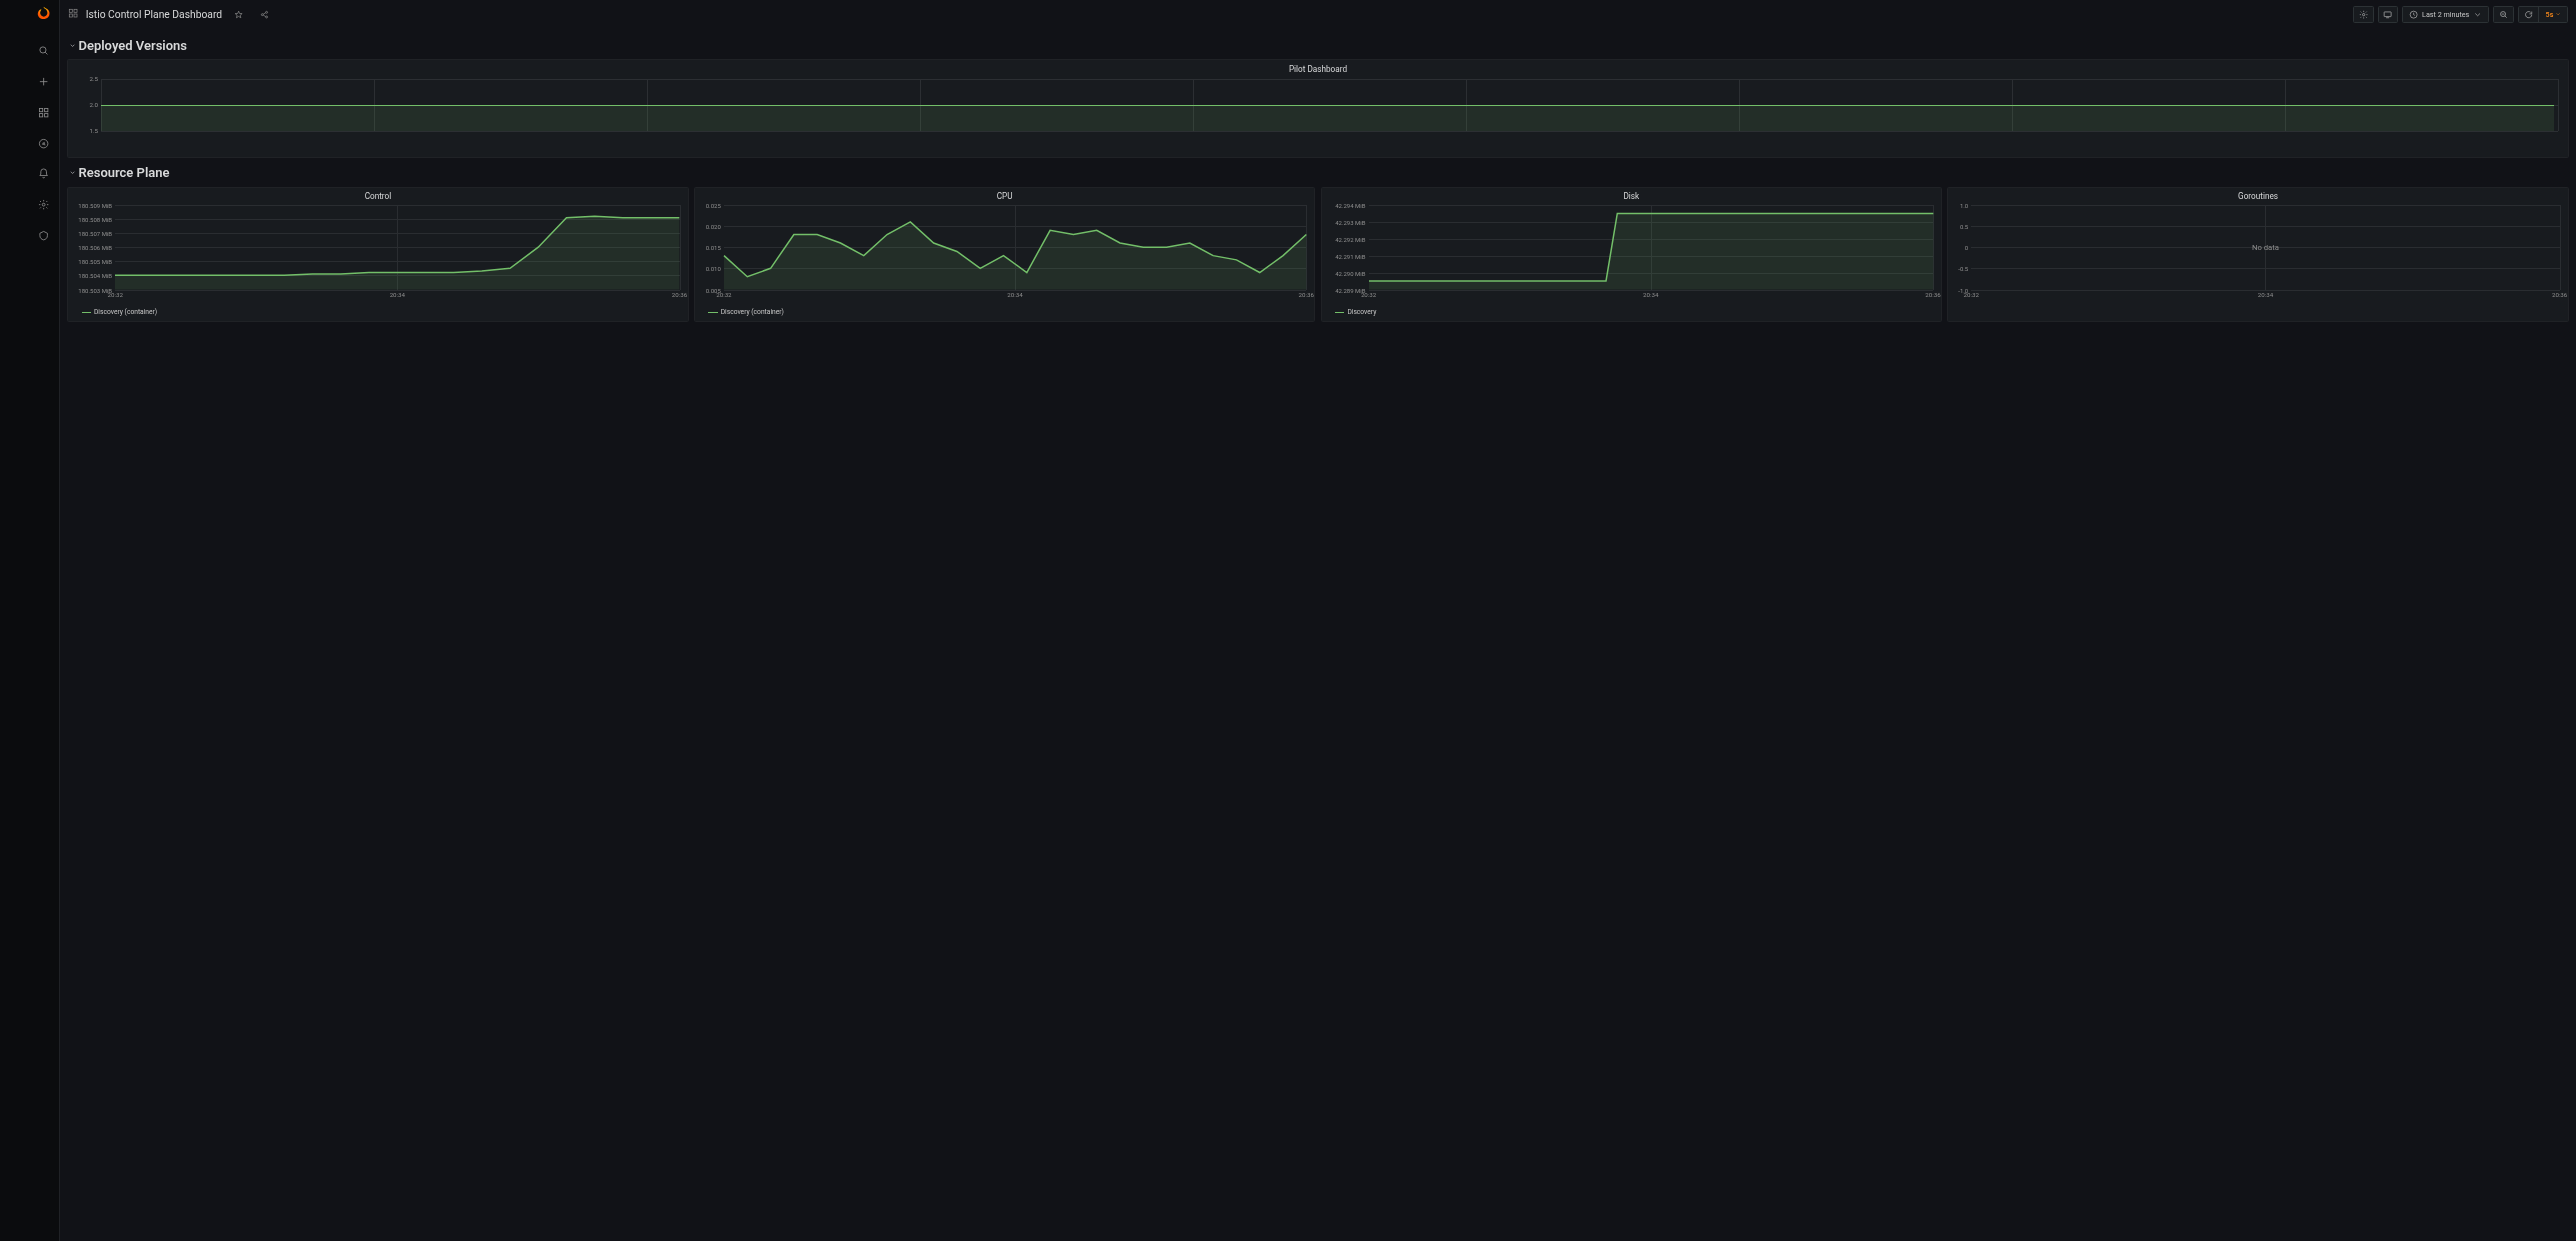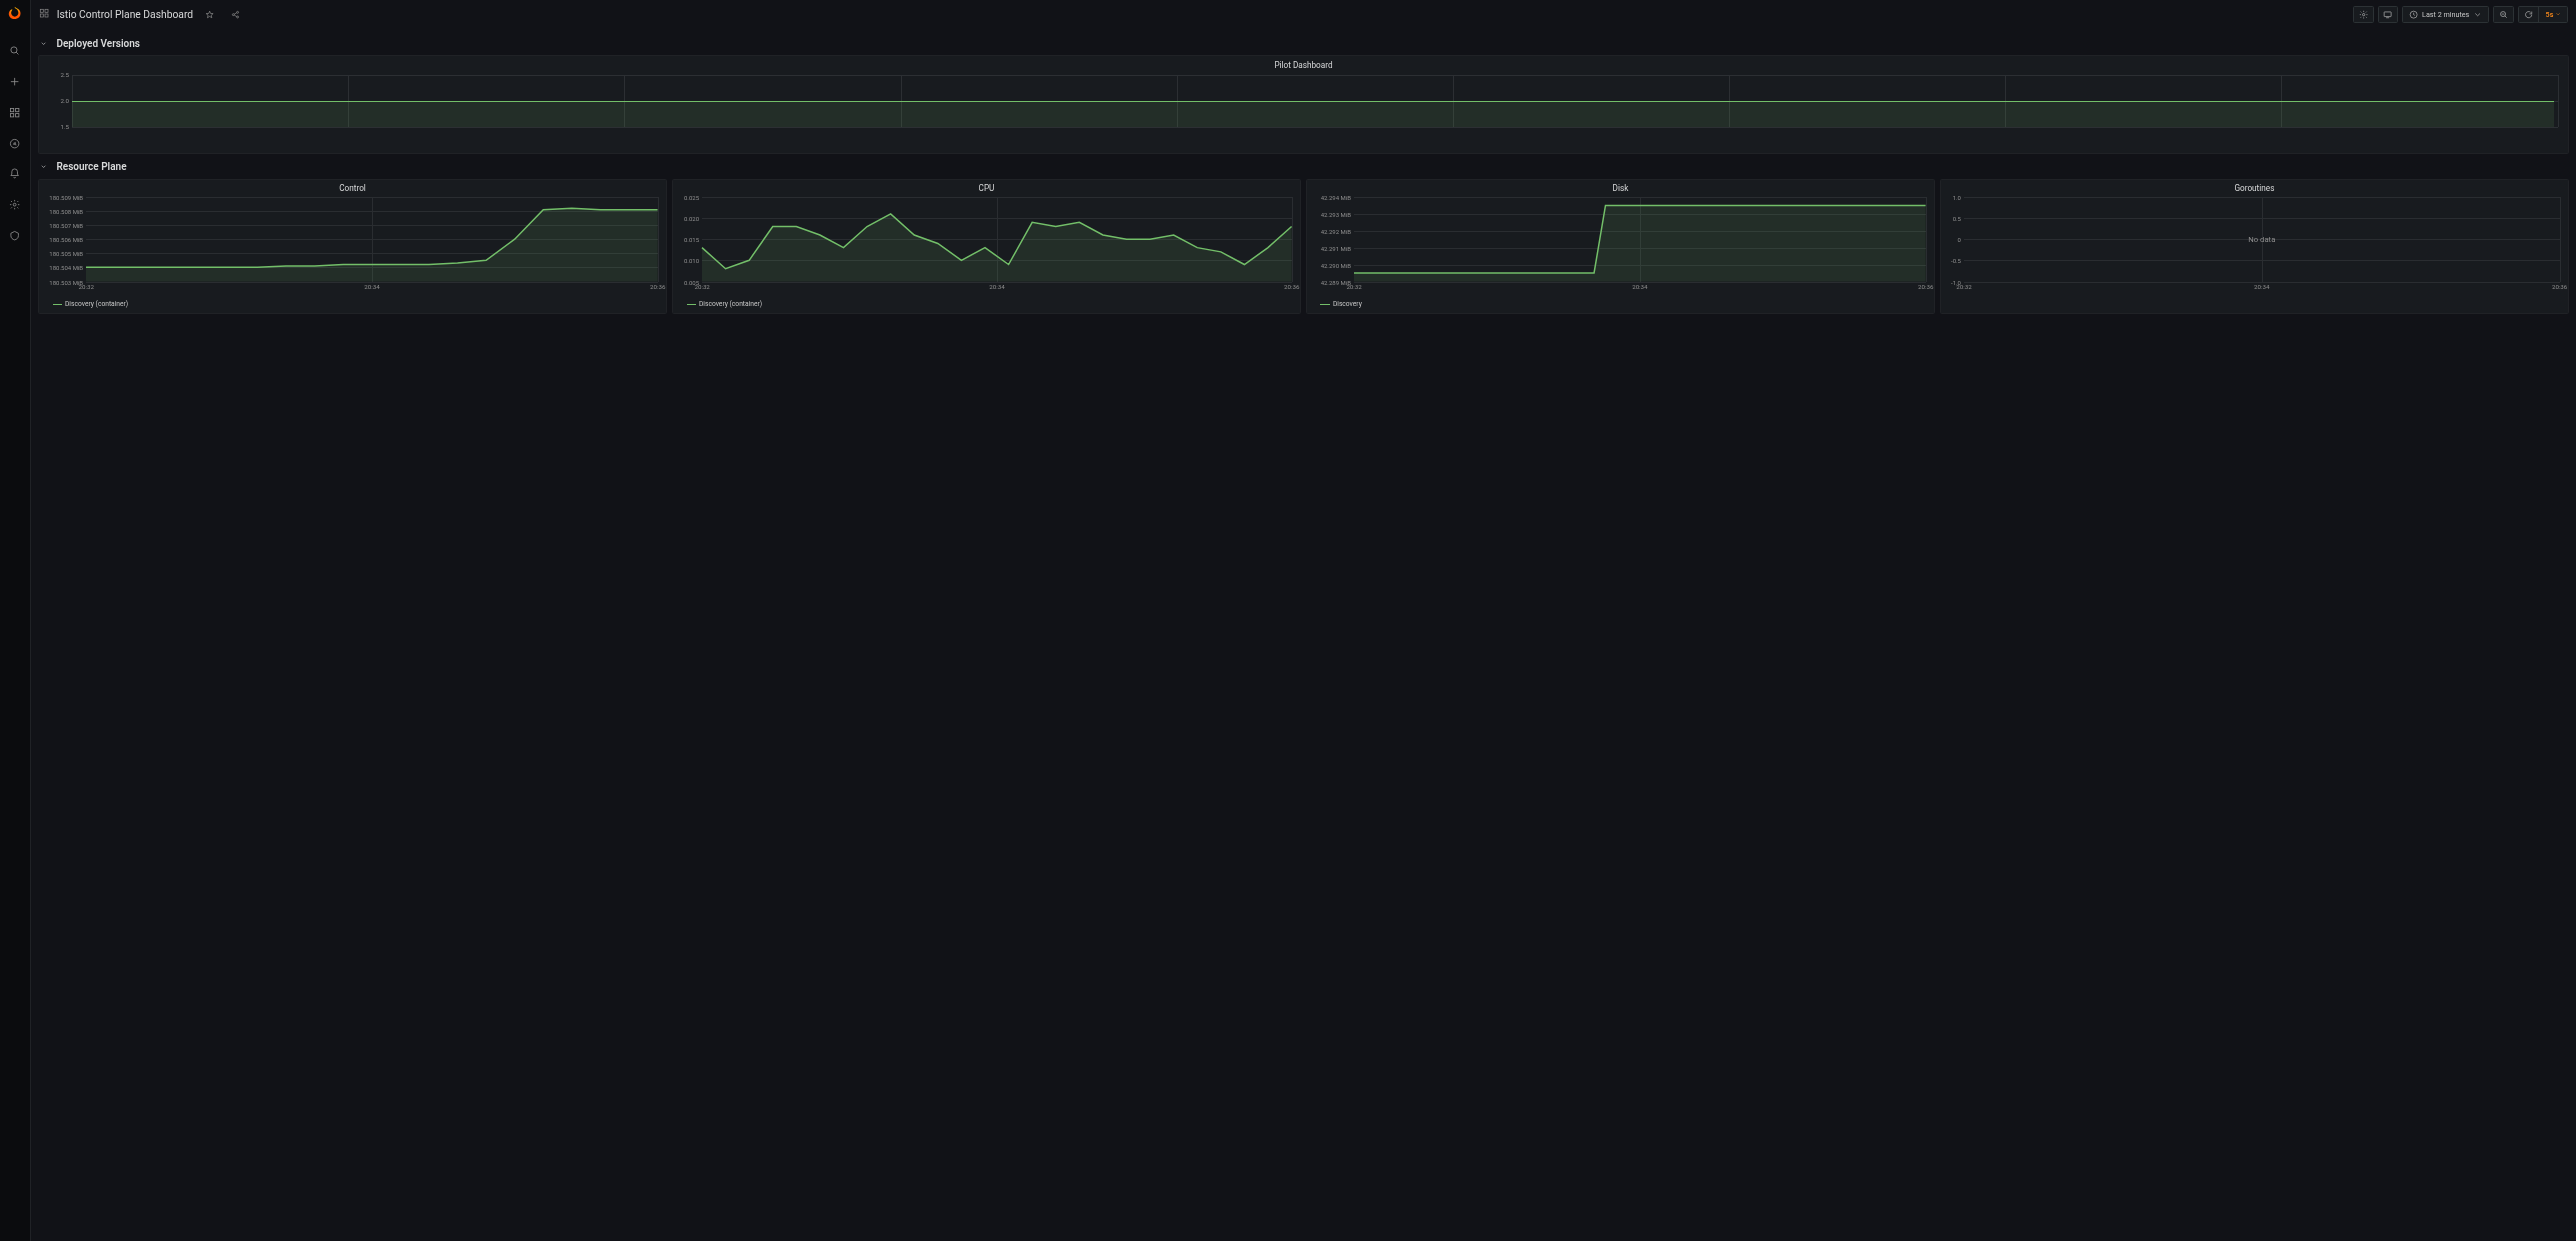--- a/index.html
+++ b/index.html
@@ -3,21 +3,21 @@
 <meta charset="utf-8">
 <style>
   * { box-sizing: border-box; margin: 0; padding: 0; }
   body {
     background: #0b0c0e;
     color: #ccccdc;
     font-family: -apple-system, BlinkMacSystemFont, "Segoe UI", Roboto, sans-serif;
     font-size: 7.2px;
     overflow: hidden;
   }
-  .app { display: flex; height: 100vh; }
+  .app { display: flex; height: 100vh; margin-left: 29px; }
 
   
   .sidebar {
     width: 31px;
     background: #0b0c0e;
     display: flex;
     flex-direction: column;
     align-items: center;
     padding-top: 5.2px;
     gap: 10.3px;
@@ -76,24 +76,24 @@
   .tb-box-btn.square { width: 20.6px; padding: 0; }
   .timerange { font-size: 7.2px; }
   .refresh-rate { color: #ff8c1a; font-weight: 500; padding: 0 5.2px 0 6.2px; border-left: 0.5px solid #2c3235; height: 100%; display:flex; align-items:center; gap:2.1px;}
   .refresh-group { display: flex; align-items: stretch; height: 17.5px; border: 0.5px solid #2c3235; background:#181b1f; border-radius:1.5px; }
   .refresh-group .seg { display:flex; align-items:center; justify-content:center; padding: 0 5.2px; color:#c7c7c7; cursor:pointer;}
   .refresh-group .seg svg { width:9.3px; height:9.3px; stroke: currentColor; fill:none; stroke-width:1.6;}
 
   
   .content { flex: 1; overflow: auto; padding: 2.1px 7.2px 7.2px 7.2px; }
   .row-header {
-    display: flex; align-items: center; gap: 9px;
+    display: flex; align-items: center; gap: 2px;
     padding: 7.2px 2.1px 3.1px 2.1px;
     color: #d8d9da;
-    font-size: 10px; font-weight: 600;
+    font-size: 13px; font-weight: 600;
     cursor: pointer;
   }
   .row-header svg { width: 7.2px; height: 7.2px; stroke: currentColor; fill: none; stroke-width: 2; }
 
   .panel {
     background: #181b1f;
     border: 0.5px solid #202226;
     border-radius: 1.5px;
   }
   .panel-title {

